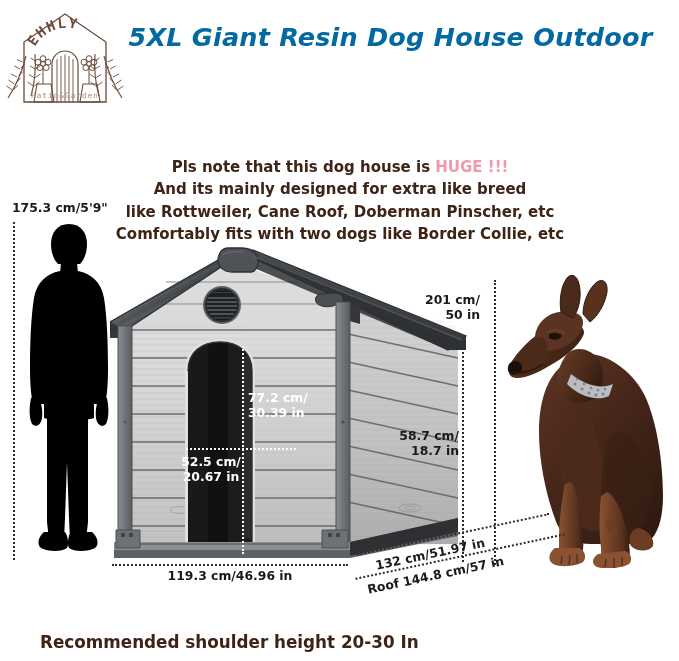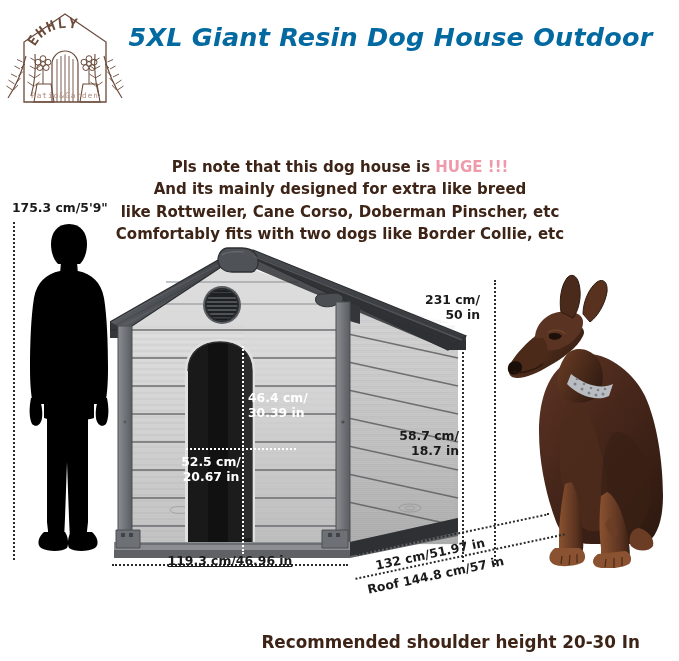--- a/index.html
+++ b/index.html
@@ -18,21 +18,21 @@
          color:#0369a1;letter-spacing:.2px;white-space:nowrap;
          font-family:"DejaVu Sans","Liberation Sans",sans-serif;}
 
   
   #note{left:40px;top:115px;width:600px;text-align:center;
         color:#3d2417;font-weight:bold;font-size:15px;line-height:22.4px;margin-top:41px;}
   #note .ln{white-space:nowrap;}
   #note .huge{color:#ef9aab;}
 
   
-  #footer{left:40px;top:632px;width:600px;text-align:right;
+  #footer{left:40px;top:632px;width:600px;text-align:left;
           color:#3d2417;font-weight:bold;font-size:16.8px;white-space:nowrap;}
 
   
   .mlabel{color:#1a1a1a;font-weight:bold;font-size:12.4px;line-height:15px;white-space:nowrap;}
   .mlabel.w{color:#ffffff;}
   .mlabel.r{text-align:right;}
   .mlabel.c{text-align:center;}
 
   
   .vdot{border-left:2px dotted #2b2b2b;}
@@ -147,21 +147,21 @@
 </div>
 
 <div class="abs nosel" id="title">5XL Giant Resin Dog House Outdoor</div>
 
 <div class="abs nosel" id="note">
   <div class="ln">
     <span>Pls note that this dog house is </span>
     <span class="huge">HUGE !!!</span>
   </div>
   <div class="ln">And its mainly designed for extra like breed</div>
-  <div class="ln">like Rottweiler, Cane Corso, Doberman Pinscher, etc</div>
+  <div class="ln">like Rottweiler, Cane Roof, Doberman Pinscher, etc</div>
   <div class="ln">Comfortably fits with two dogs like Border Collie, etc</div>
 </div>
 
 <div class="abs nosel mlabel" style="left:12px;top:200px;width:120px;">175.3 cm/5'9"</div>
 
 <div class="abs vdot" style="left:13px;top:222px;height:338px;"></div>
 
 <div class="abs nosel" id="person">
   <svg viewBox="0 0 94 336" width="94" height="336" aria-hidden="true">
     <g fill="#000000">
@@ -476,44 +476,44 @@
         <circle cx="93" cy="118" r="1.3"></circle>
       <circle cx="100" cy="117" r="1.3"></circle>
     </g>
 
     <path d="M104 246 C110 250 114 258 112 264 C108 266 102 260 100 252 Z" fill="#6b3d25" opacity="0.8"></path>
   </svg>
 </div>
 
 <div class="abs vdot" style="left:494px;top:280px;height:285px;"></div>
 <div class="abs nosel mlabel r" style="left:395px;top:292px;width:85px;">
-  <div>231 cm/</div>
+  <div>201 cm/</div>
   <div>50 in</div>
 </div>
 
 <div class="abs vdot" style="left:462px;top:352px;height:210px;"></div>
 <div class="abs nosel mlabel r" style="left:374px;top:428px;width:85px;">
   <div>58.7 cm/</div>
   <div>18.7 in</div>
 </div>
 
 <div class="abs vdotw" style="left:242px;top:346px;height:208px;"></div>
 <div class="abs nosel mlabel w" style="left:248px;top:390px;width:90px;">
-  <div>46.4 cm/</div>
+  <div>77.2 cm/</div>
   <div>30.39 in</div>
 </div>
 
 <div class="abs hdotw" style="left:186px;top:448px;width:110px;"></div>
 <div class="abs nosel mlabel w c" style="left:178px;top:454px;width:66px;">
   <div>52.5 cm/</div>
   <div>20.67 in</div>
 </div>
 
 <div class="abs hdot" style="left:112px;top:564px;width:236px;"></div>
-<div class="abs nosel mlabel c" style="left:150px;top:553px;width:160px;text-decoration:underline;">119.3 cm/46.96 in</div>
+<div class="abs nosel mlabel c" style="left:150px;top:568px;width:160px;">119.3 cm/46.96 in</div>
 
 <div class="abs" style="left:356px;top:548px;width:200px;height:16px;
             transform:rotate(-12deg);transform-origin:left top;">
   <div class="abs hdot" style="left:0;top:6px;width:196px;"></div>
 </div>
 <div class="abs nosel mlabel" style="left:374px;top:558px;width:160px;
             transform:rotate(-12deg);transform-origin:left top;">132 cm/51.97 in</div>
 
 <div class="abs" style="left:354px;top:572px;width:220px;height:16px;
             transform:rotate(-12deg);transform-origin:left top;">

